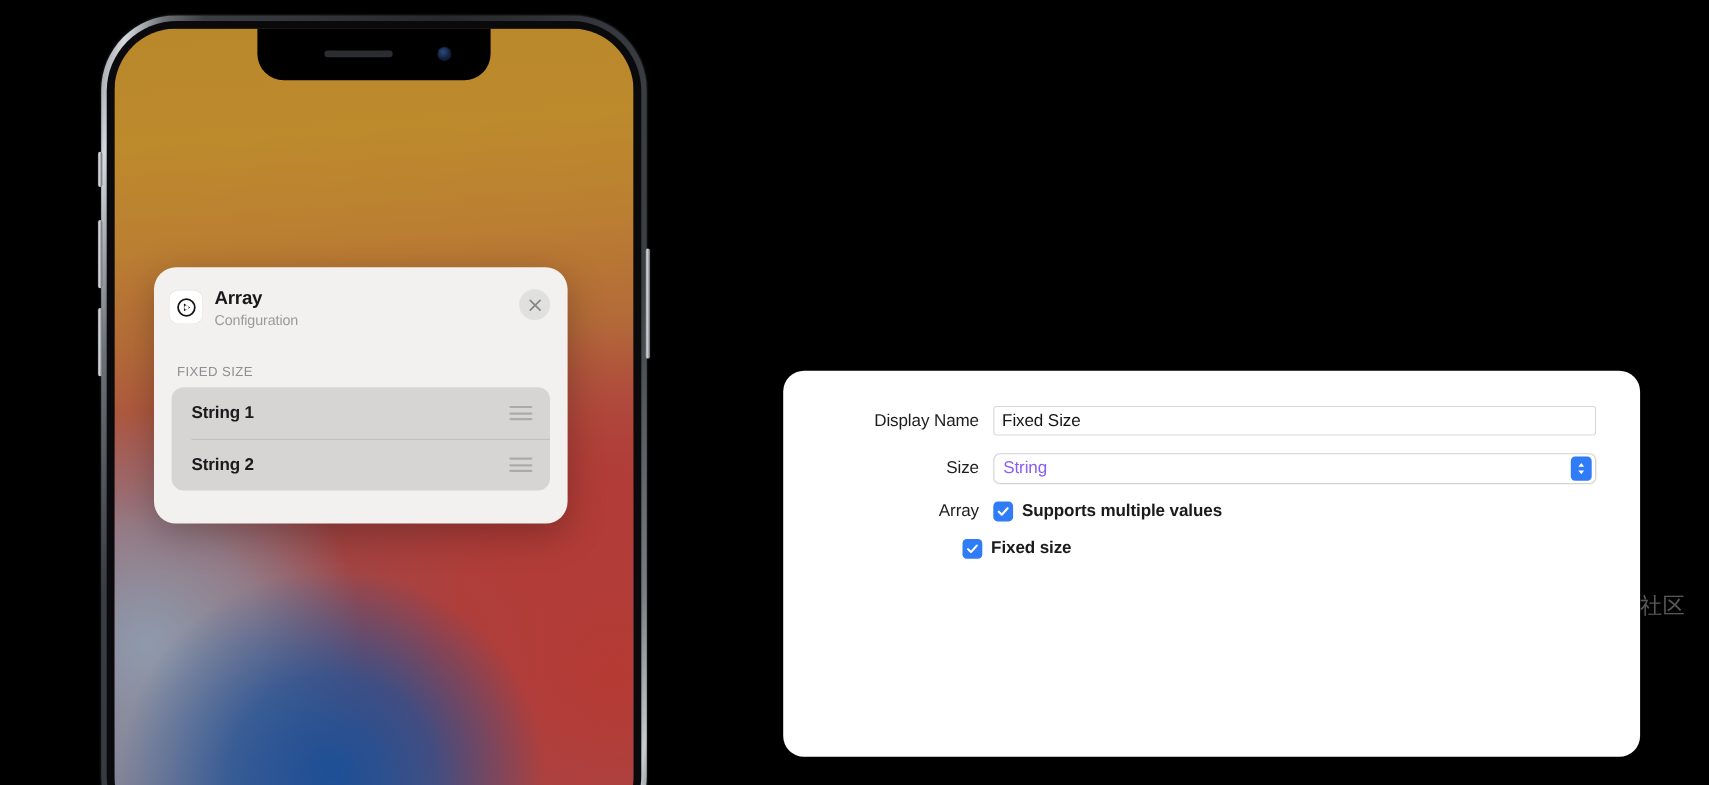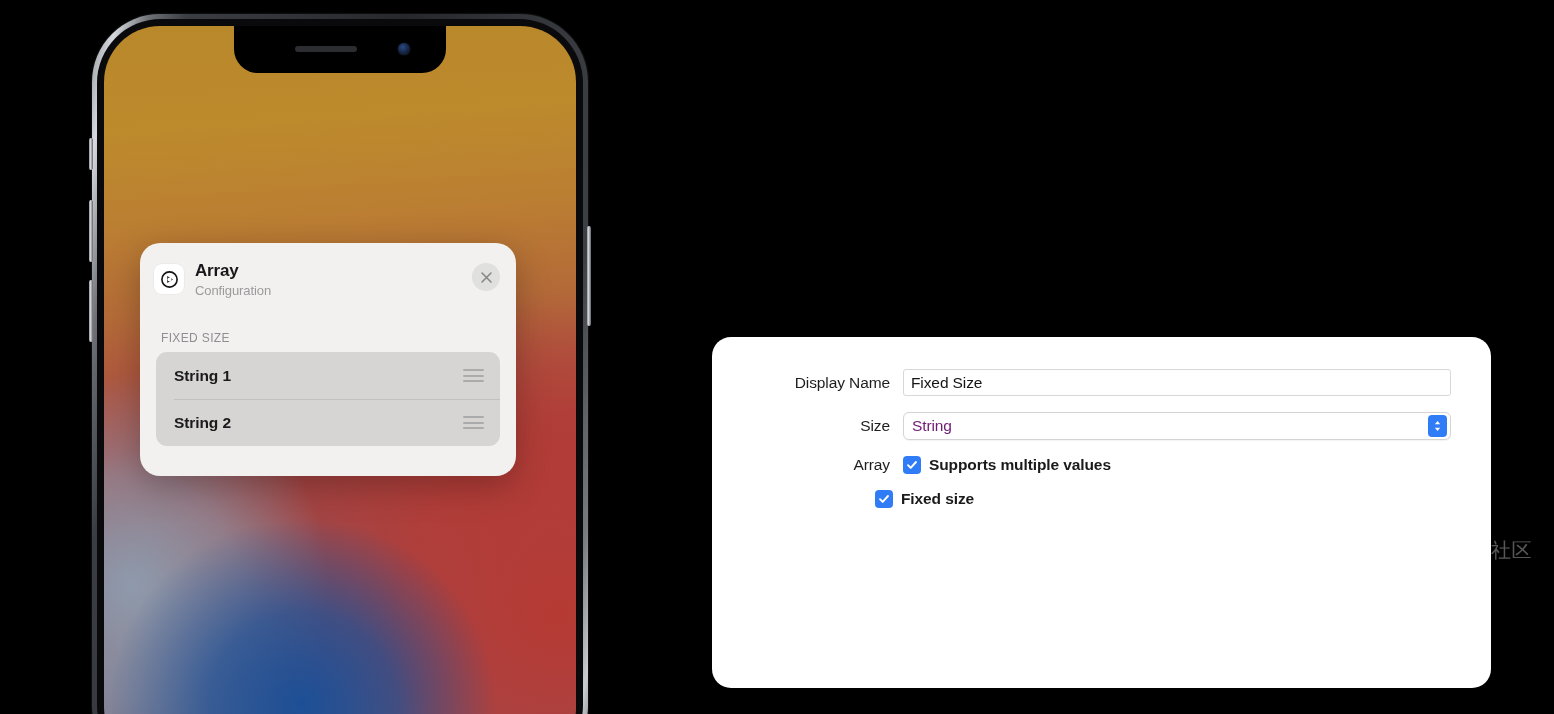--- a/index.html
+++ b/index.html
@@ -288,21 +288,21 @@
     letter-spacing: -0.1px;
   }
 
   .popup-button {
     width: 548px;
     height: 28px;
     border: 1px solid #d4d4d4;
     border-radius: 6px;
     background: #fff;
     font-size: 15.5px;
-    color: #701a75;
+    color: #8b5cf6;
     padding: 0 8px;
     display: flex;
     align-items: center;
     position: relative;
     cursor: pointer;
     letter-spacing: -0.1px;
     box-shadow: 0 0.5px 1px rgba(0,0,0,0.05);
   }
 
   .stepper {

